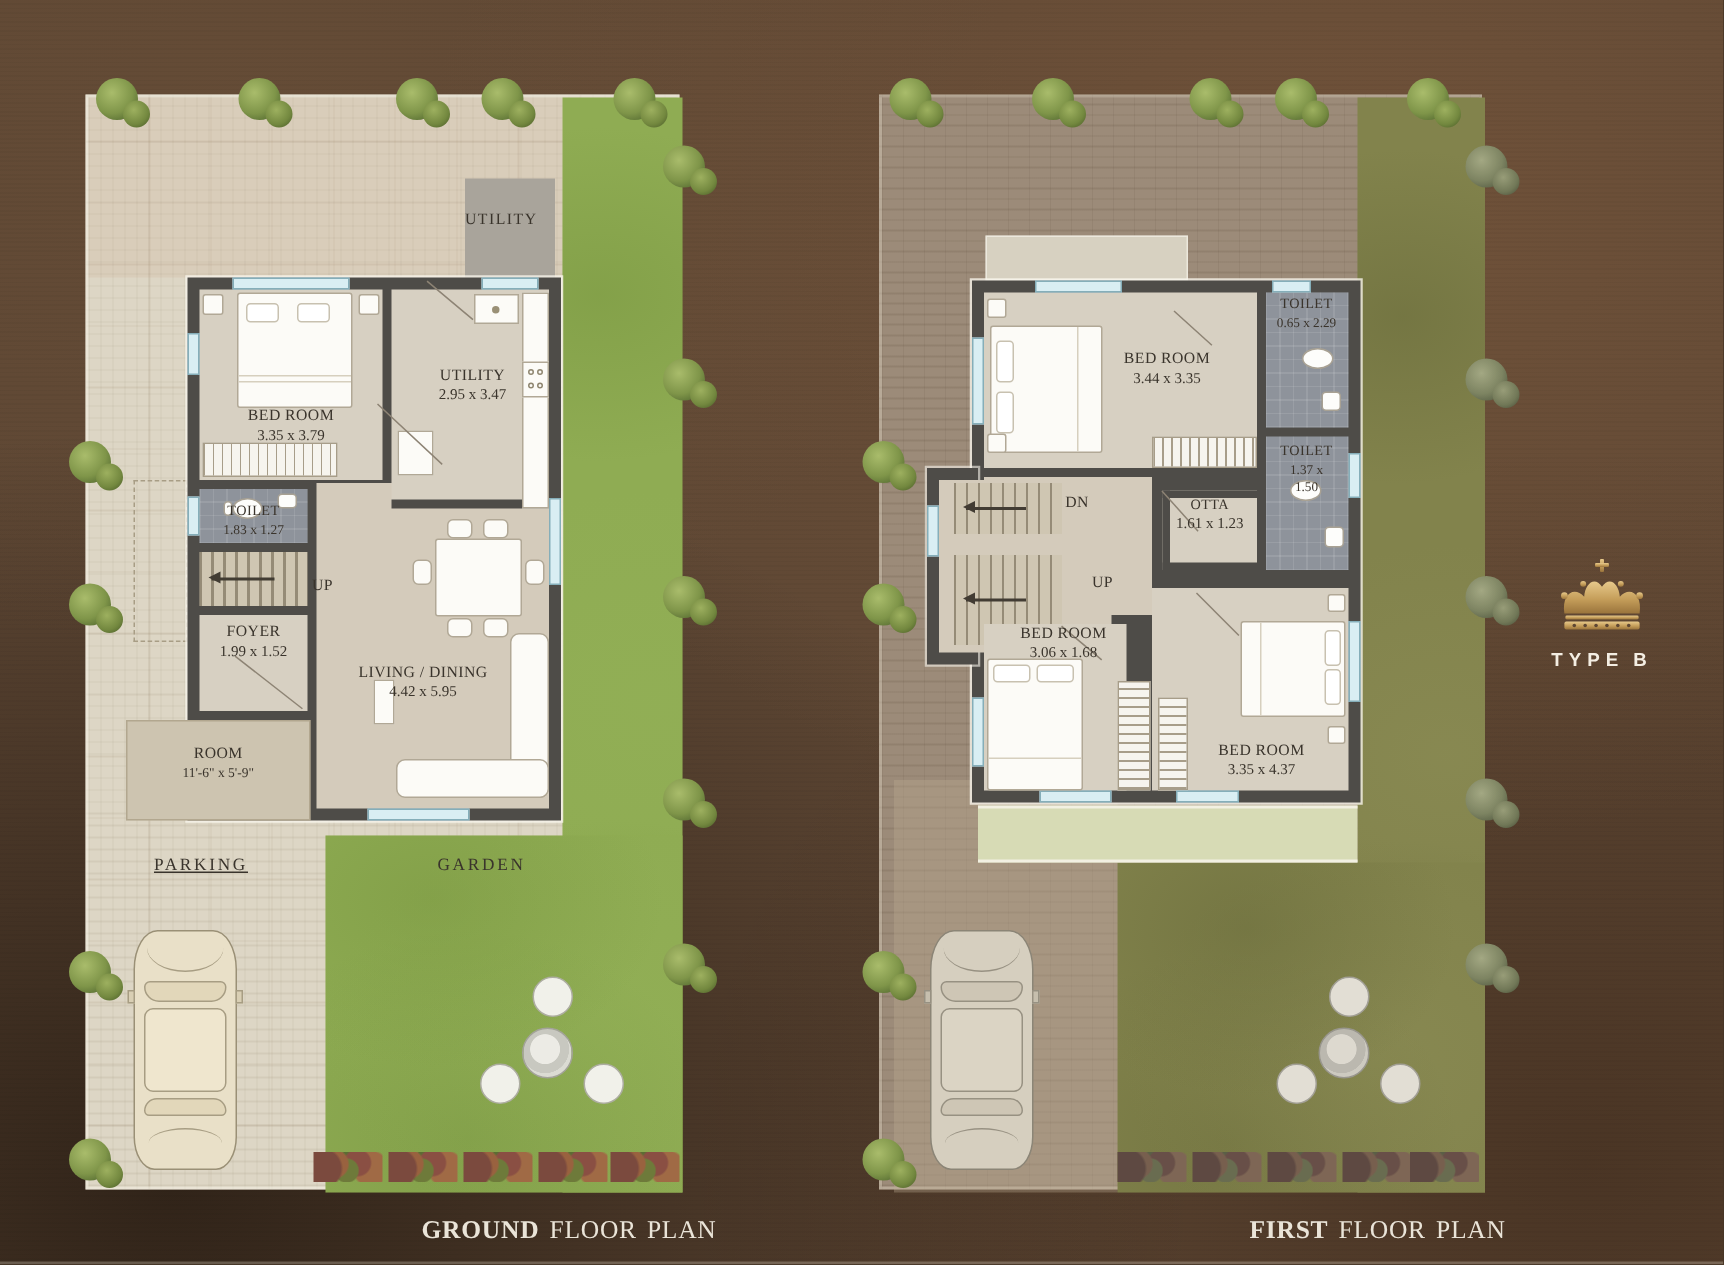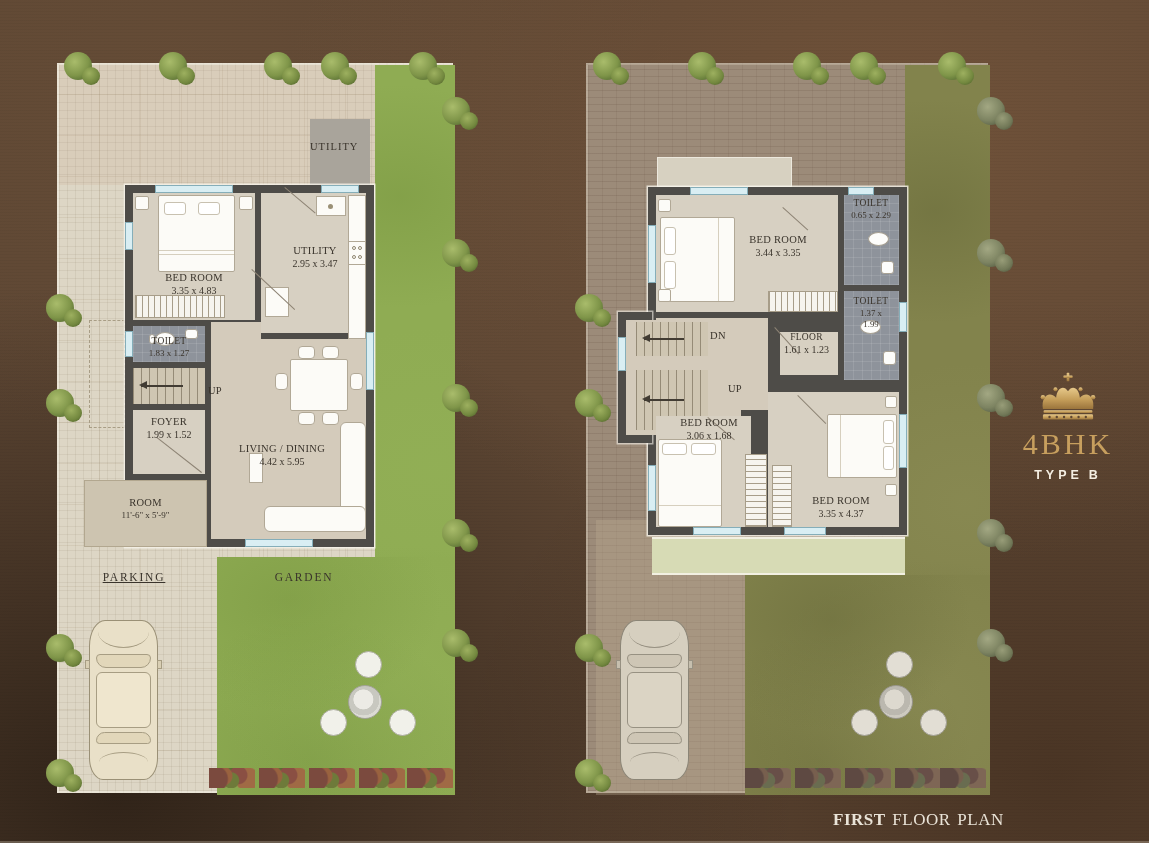--- a/index.html
+++ b/index.html
@@ -165,21 +165,21 @@
     <div class="a furn" style="left:281px;top:357px;width:26px;height:110px;border-radius:6px;"></div>
     <div class="a furn" style="left:205px;top:441px;width:102px;height:26px;border-radius:6px;"></div>
     <div class="a furn" style="left:190px;top:388px;width:14px;height:30px;border-radius:0;"></div>
 
     <div class="a doorline" style="left:98px;top:372px;width:57px;transform:rotate(38deg);"></div>
     <div class="a doorline" style="left:193px;top:204px;width:59px;transform:rotate(43deg);"></div>
     <div class="a doorline" style="left:226px;top:122px;width:40px;transform:rotate(40deg);"></div>
 
     <div class="a lbl" style="left:75px;top:207px;width:120px;">
       <span class="nm">BED ROOM</span>
-      <span class="dm">3.35 x 4.83</span>
+      <span class="dm">3.35 x 3.79</span>
     </div>
     <div class="a lbl" style="left:196px;top:180px;width:120px;">
       <span class="nm">UTILITY</span>
       <span class="dm">2.95 x 3.47</span>
     </div>
     <div class="a lbl" style="left:74px;top:271px;width:72px;">
       <span class="nm" style="font-size:9.5px;">TOILET</span>
       <span class="dm" style="font-size:9px;">1.83 x 1.27</span>
     </div>
     <div class="a lbl" style="left:140px;top:320px;width:32px;">
@@ -191,21 +191,21 @@
     </div>
     <div class="a lbl" style="left:163px;top:378px;width:120px;">
       <span class="nm">LIVING / DINING</span>
       <span class="dm">4.42 x 5.95</span>
     </div>
     <div class="a lbl" style="left:25px;top:432px;width:123px;">
       <span class="nm">ROOM</span>
       <span class="dm" style="font-size:9px;">11'-6" x 5'-9"</span>
     </div>
     <div class="a site" style="left:25px;top:506px;width:100px;text-decoration:underline;">PARKING</div>
-    <div class="a site" style="left:195px;top:506px;width:100px;">GARDEN</div>
+    <div class="a site" style="left:212px;top:506px;width:100px;">GARDEN</div>
 
     <div class="a" style="left:28px;top:555px;width:73px;height:160px;">
       <div class="a car-body"></div>
         <div class="a car-hood"></div>
         <div class="a car-ws"></div>
       <div class="a car-roof"></div>
         <div class="a car-rw"></div>
         <div class="a car-tr"></div>
       <div class="a car-mir" style="left:-2px;top:40px;"></div>
         <div class="a car-mir" style="right:-2px;top:40px;"></div>
@@ -306,24 +306,24 @@
       <span class="nm">BED ROOM</span>
       <span class="dm">3.44 x 3.35</span>
     </div>
     <div class="a lbl" style="left:252px;top:133px;width:62px;">
       <span class="nm" style="font-size:9.5px;">TOILET</span>
       <span class="dm" style="font-size:8.8px;">0.65 x 2.29</span>
     </div>
     <div class="a lbl" style="left:252px;top:231px;width:62px;">
       <span class="nm" style="font-size:9.5px;">TOILET</span>
       <span class="dm" style="font-size:8.8px;">1.37 x</span>
-      <span class="dm" style="font-size:8.8px;">1.99</span>
+      <span class="dm" style="font-size:8.8px;">1.50</span>
     </div>
     <div class="a lbl" style="left:187px;top:267px;width:63px;">
-      <span class="nm" style="font-size:9.5px;">FLOOR</span>
+      <span class="nm" style="font-size:9.5px;">OTTA</span>
       <span class="dm" style="font-size:10px;">1.61 x 1.23</span>
     </div>
     <div class="a lbl" style="left:114px;top:265px;width:32px;">
       <span class="nm">DN</span>
     </div>
     <div class="a lbl" style="left:131px;top:318px;width:32px;">
       <span class="nm">UP</span>
     </div>
     <div class="a lbl" style="left:61px;top:352px;width:120px;">
       <span class="nm">BED ROOM</span>
@@ -395,24 +395,26 @@
       </g>
       <g fill="#5e4733">
         <circle cx="22" cy="68" r="1.8"></circle>
           <circle cx="33" cy="68" r="1.8"></circle>
           <circle cx="44" cy="68" r="1.8"></circle>
         <circle cx="55" cy="68" r="1.8"></circle>
           <circle cx="66" cy="68" r="1.8"></circle>
           <circle cx="77" cy="68" r="1.8"></circle>
       </g>
     </svg>
-    <div class="logo-title">4BHK</div>
     <div class="logo-type">
       <span>TYPE</span><span class="tv">B</span>
     </div>
   </div>
 
+  <div class="a caption" style="left:281px;top:810px;">
+    <b>GROUND</b><span> FLOOR PLAN</span>
+  </div>
   <div class="a caption" style="left:833px;top:810px;">
     <b>FIRST</b><span> FLOOR PLAN</span>
   </div>
 
   <div class="a" style="left:0;bottom:0;width:1149px;height:2px;background:rgba(222,212,196,.30);"></div>
 </div>
 
 </body></html>

